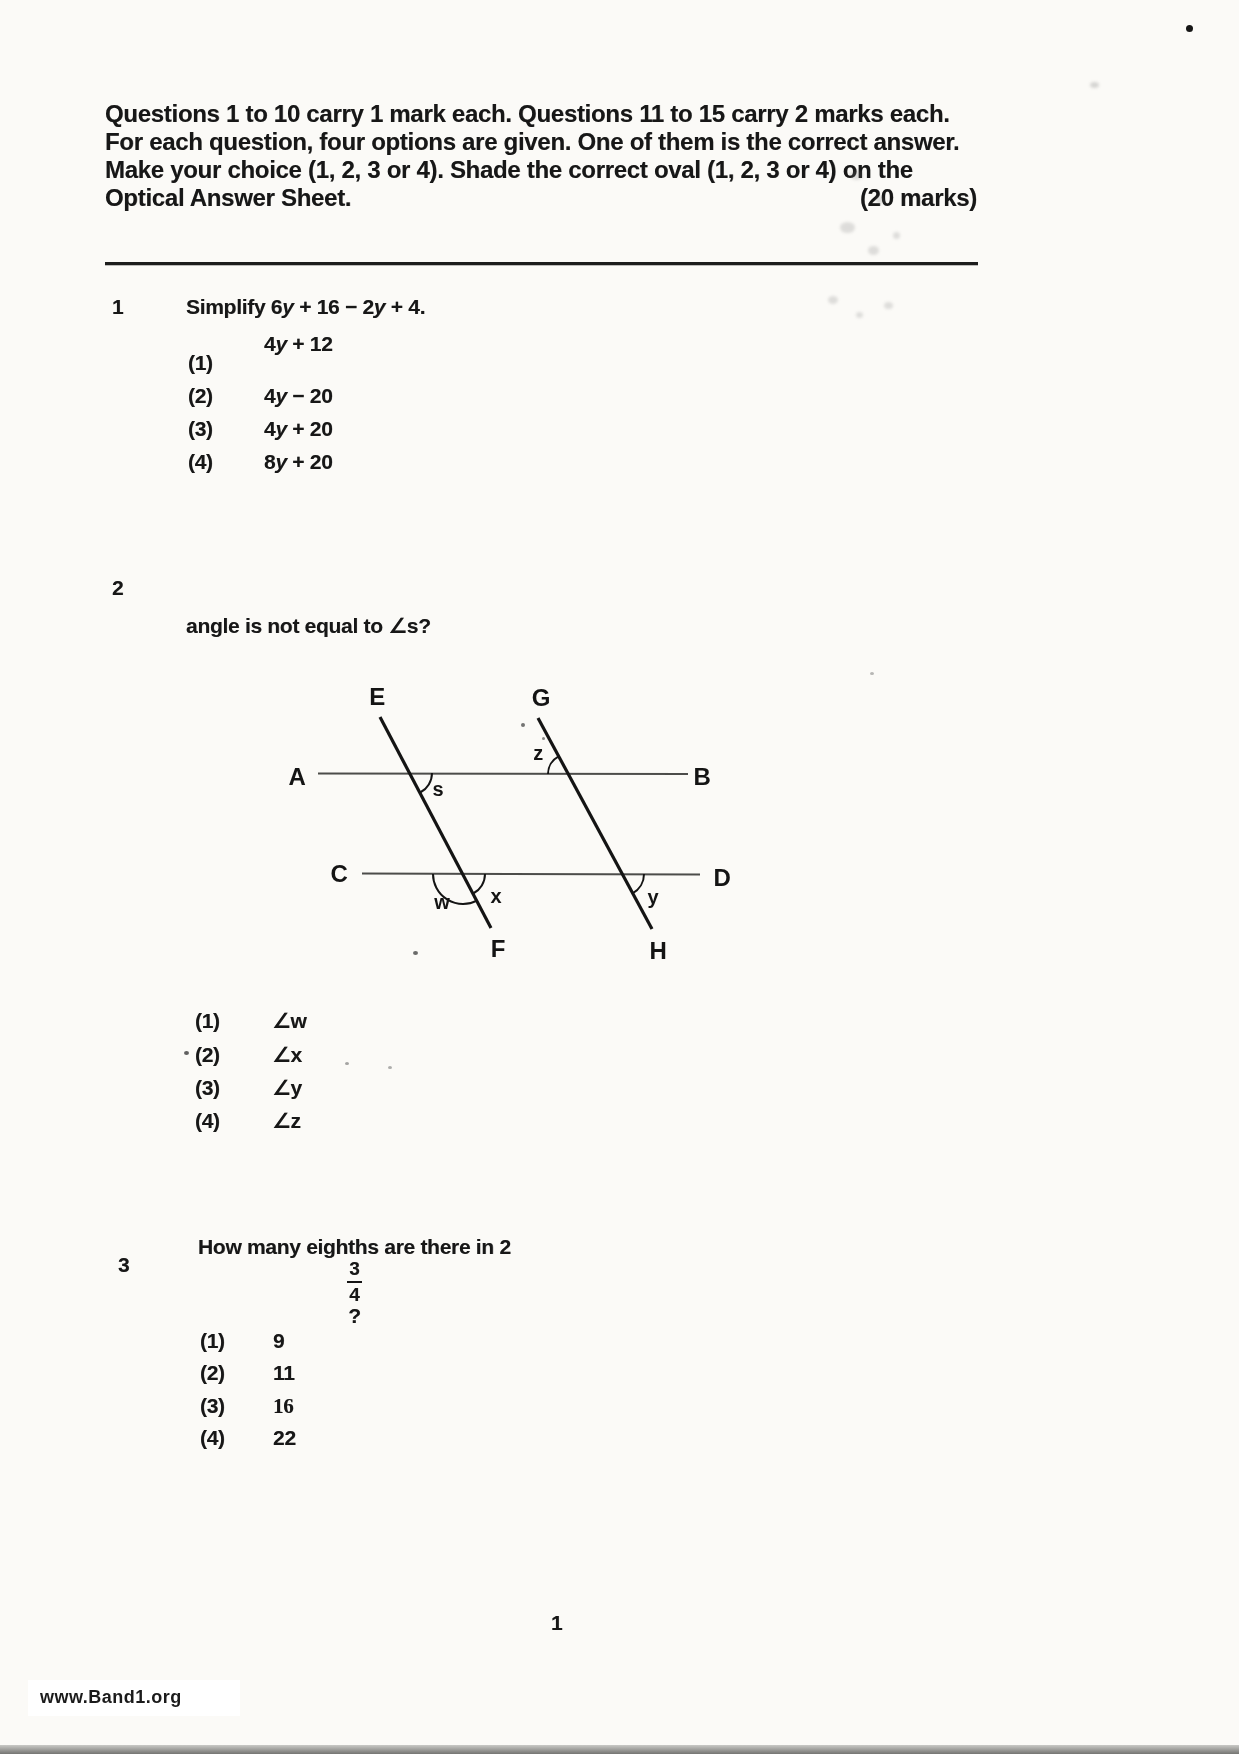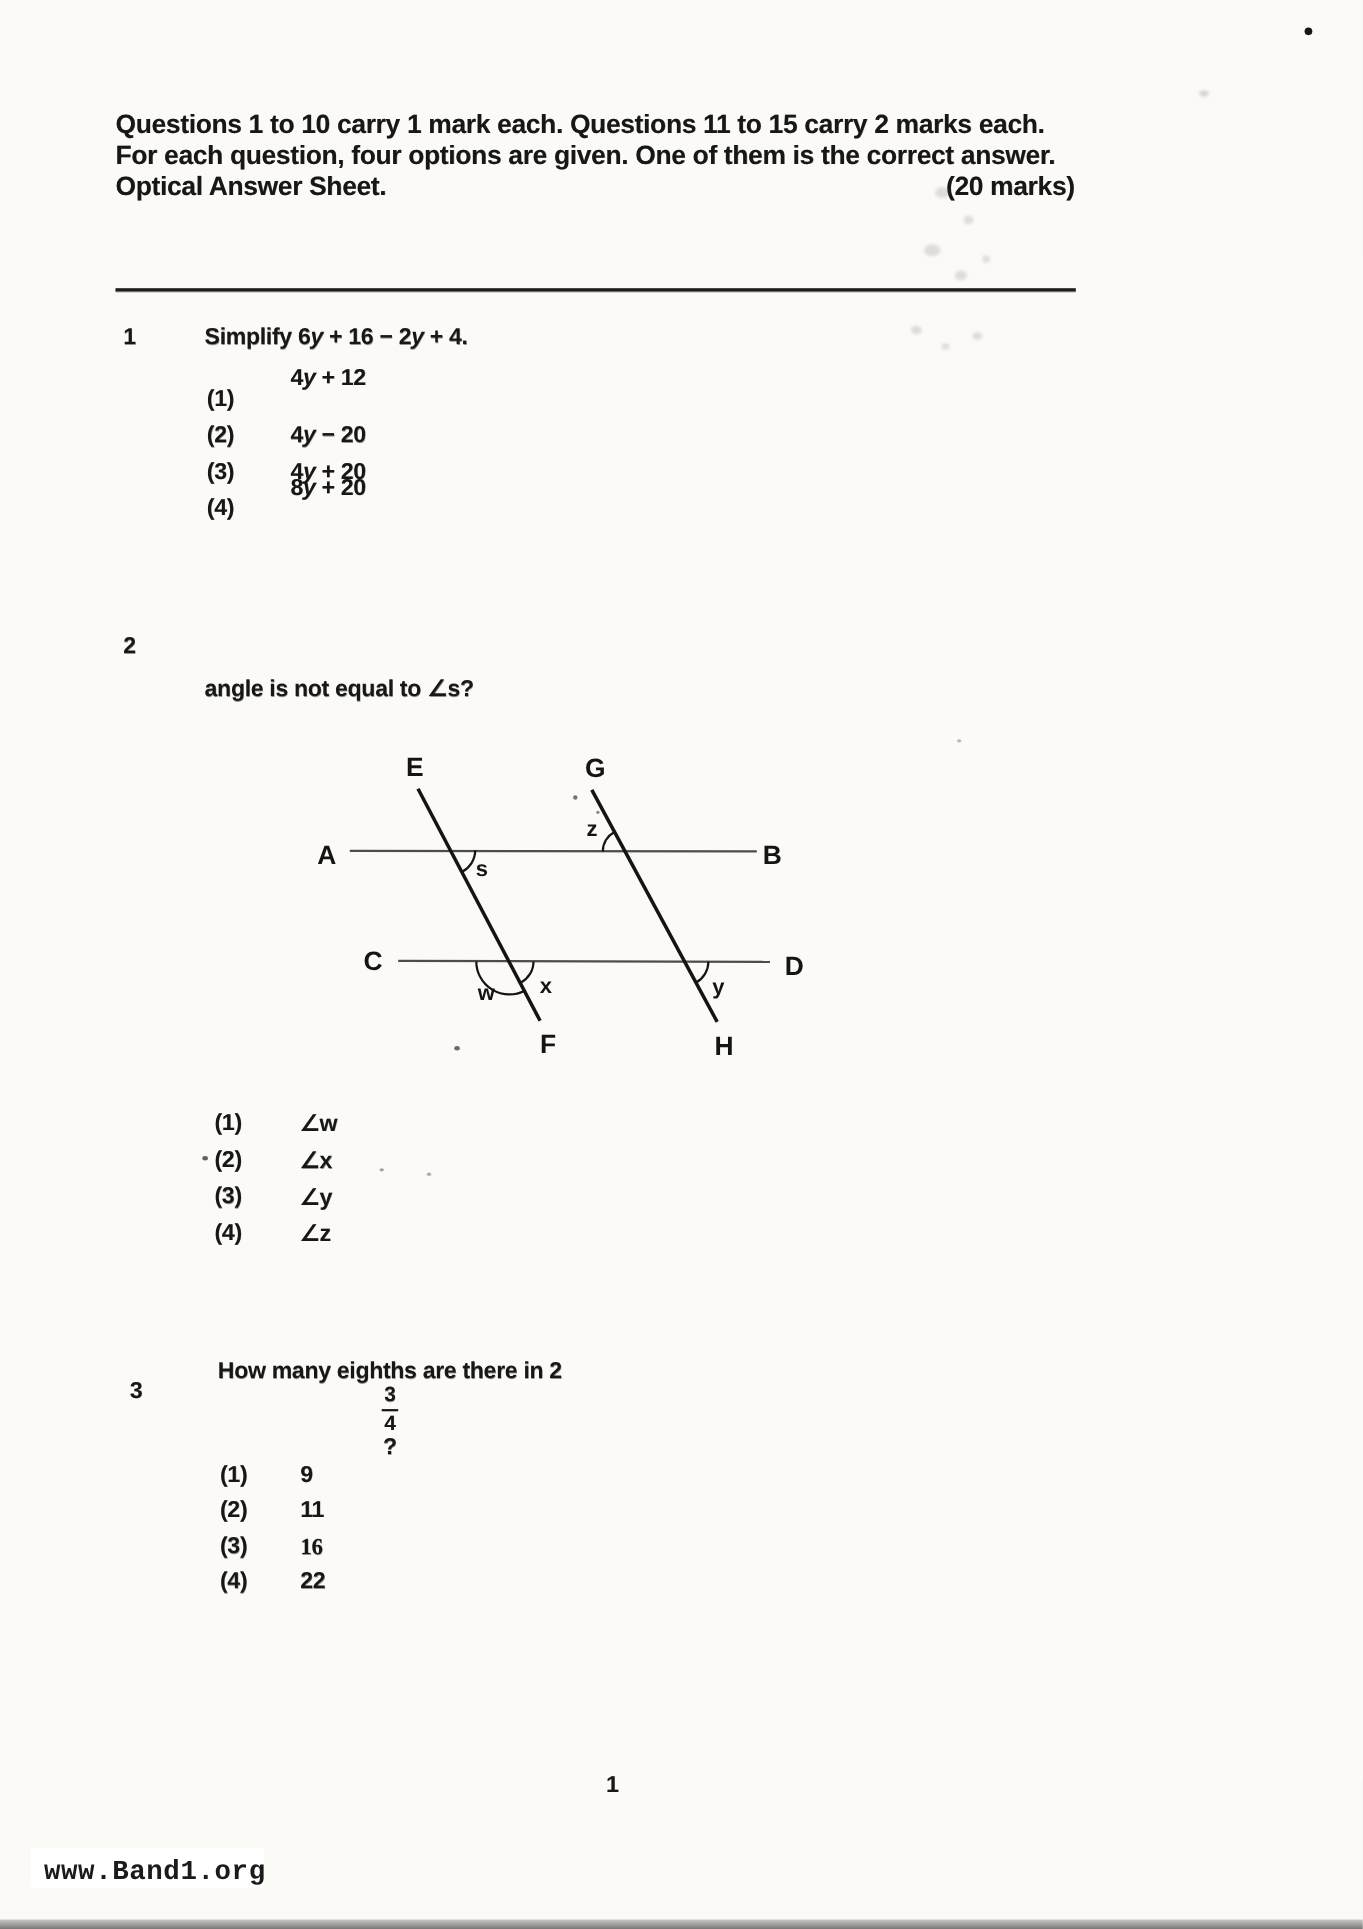--- a/index.html
+++ b/index.html
@@ -22,55 +22,56 @@
   .rule{left:105px;top:262px;width:873px;height:3px;background:#1d1d1d;box-shadow:0 1px 0 rgba(0,0,0,.25);}
   .q-num{font-size:21px;}
   .q-text{font-size:21px;}
   .opt-label{font-size:21px;}
   .opt-value{font-size:21px;}
   i{font-style:italic;}
   .frac{display:inline-flex;flex-direction:column;align-items:center;font-size:19px;line-height:1;margin:0 4px;vertical-align:middle;}
   .frac-bar{width:15px;border-top:2.5px solid #151515;margin:2.5px 0;height:0;}
   .q3-line{display:flex;align-items:center;}
   .watermark-strip{left:28px;top:1680px;width:212px;height:36px;background:#ffffff;}
-  .watermark-text{left:40px;top:1687px;font-family:Liberation Mono, monospace;font-size:25px;font-weight:700;color:#1b1b1b;letter-spacing:0.5px;}
+  .watermark-text{left:40px;top:1687px;font-family:Liberation Sans, sans-serif;font-size:18px;font-weight:700;color:#1b1b1b;letter-spacing:0.5px;}
   .page-number{left:551px;top:1611px;font-size:21px;}
   .bottom-edge{position:absolute;left:0;bottom:0;width:100%;height:9px;background:linear-gradient(to bottom,#c9c9c6,#757572);}
   .speck{position:absolute;border-radius:50%;background:#3a3a3a;}
   .smudge{position:absolute;border-radius:50%;background:#777;opacity:0.22;filter:blur(1.5px);}
   svg text{font-family:"Liberation Sans","DejaVu Sans",sans-serif;font-weight:700;fill:#141414;}
 </style>
 </head>
 <body>
 
 <div class="page">
 
   <div class="abs header-block soft">
     <div class="header-line">Questions 1 to 10 carry 1 mark each. Questions 11 to 15 carry 2 marks each.</div>
     <div class="header-line">For each question, four options are given. One of them is the correct answer.</div>
+    <div class="header-line">Make your choice (1, 2, 3 or 4). Shade the correct oval (1, 2, 3 or 4) on the</div>
     <div class="header-last">
       <span>Optical Answer Sheet.</span>
       <span>(20 marks)</span>
     </div>
   </div>
 
   <div class="abs rule"></div>
 
   <div class="abs q-num soft" style="left:112px;top:295px;">1</div>
   <div class="abs q-text soft" style="left:186px;top:295px;">
     <span>Simplify</span>&nbsp;<span>6<i>y</i> + 16 − 2<i>y</i> + 4.</span>
   </div>
   <div class="abs opt-label soft" style="left:188px;top:351px;">(1)</div>
   <div class="abs opt-value soft" style="left:264px;top:332px;text-align:right;">4<i>y</i> + 12</div>
   <div class="abs opt-label soft" style="left:188px;top:384px;">(2)</div>
   <div class="abs opt-value soft" style="left:264px;top:384px;">4<i>y</i> − 20</div>
   <div class="abs opt-label soft" style="left:188px;top:417px;">(3)</div>
   <div class="abs opt-value soft" style="left:264px;top:417px;">4<i>y</i> + 20</div>
   <div class="abs opt-label soft" style="left:188px;top:450px;">(4)</div>
-  <div class="abs opt-value soft" style="left:264px;top:432px;">8<i>y</i> + 20</div>
+  <div class="abs opt-value soft" style="left:264px;top:450px;">8<i>y</i> + 20</div>
 
   <div class="abs q-num soft" style="left:112px;top:576px;">2</div>
   <div class="abs q-text soft" style="left:186px;top:614px;text-align:right;">angle is not equal to ∠s?</div>
 
   <svg class="abs" style="left:270px;top:650px;" width="480" height="320" viewBox="0 0 480 320">
 
     <line x1="48" y1="123.5" x2="418" y2="124" stroke="#4c4c4a" stroke-width="2"></line>
     <line x1="92" y1="223.5" x2="430" y2="224.5" stroke="#4c4c4a" stroke-width="2"></line>
 
     <line x1="110" y1="67" x2="221" y2="278" stroke="#141414" stroke-width="3.2"></line>

